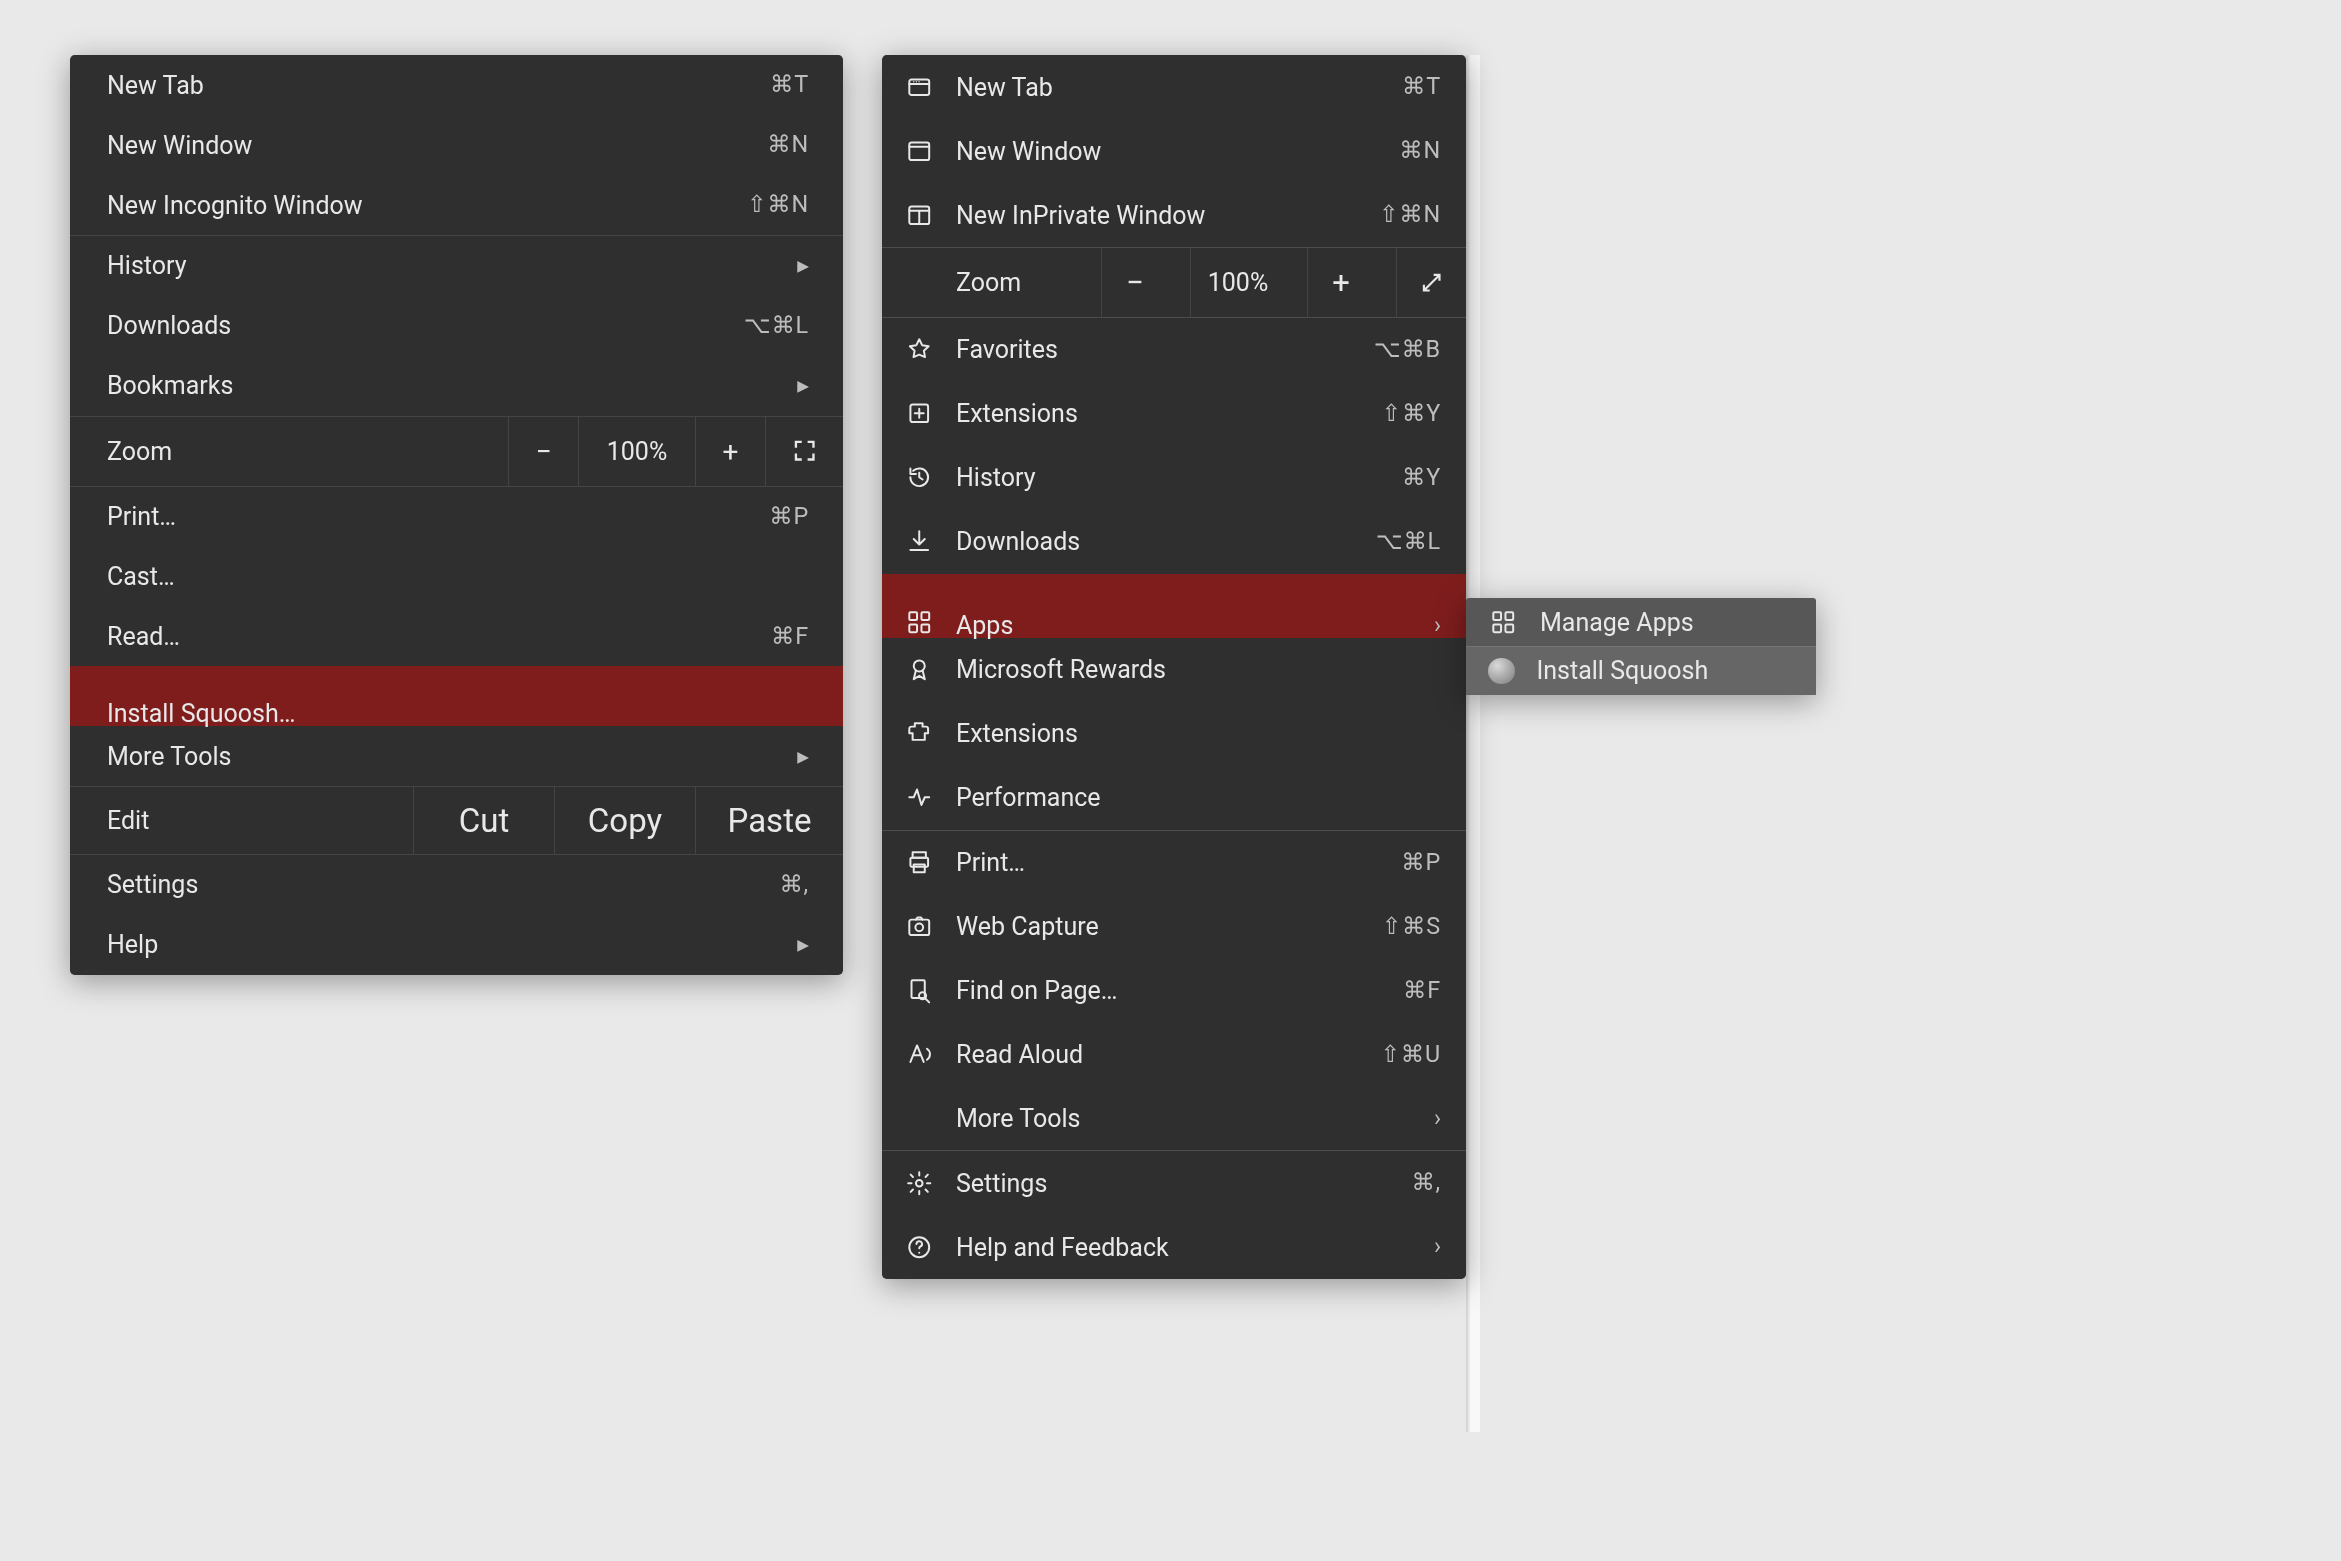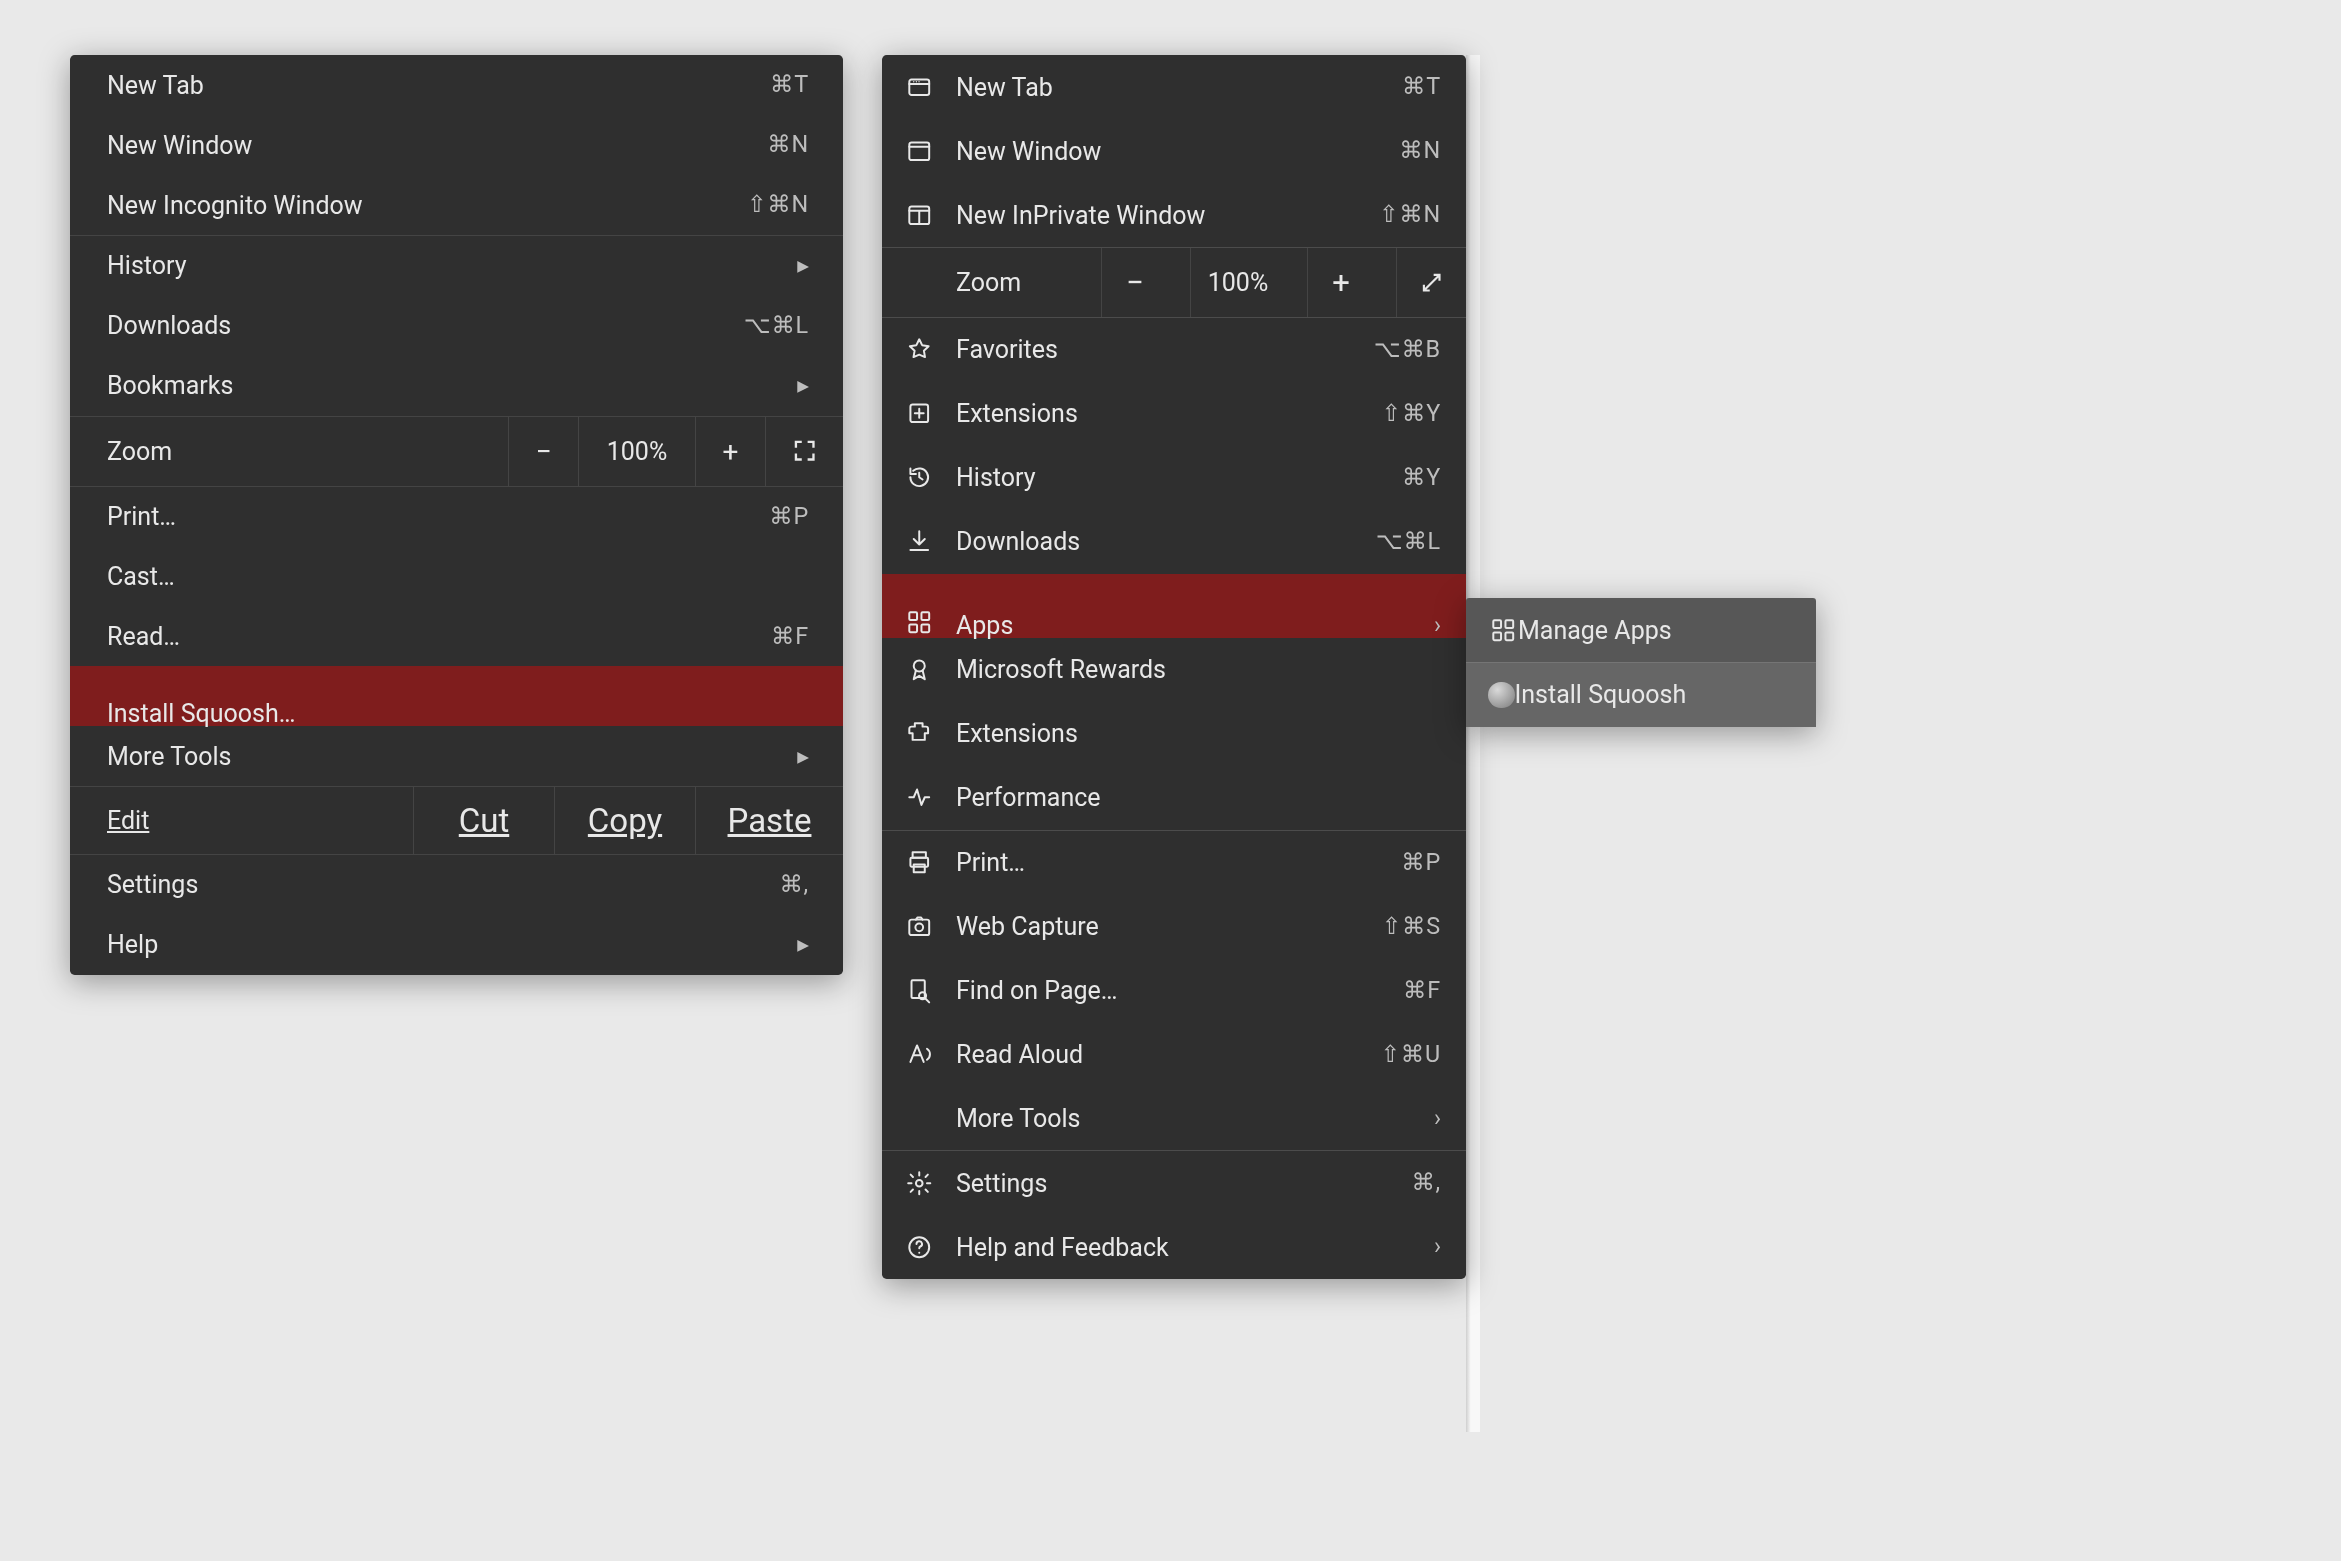--- a/index.html
+++ b/index.html
@@ -23,38 +23,38 @@
   .row .chev{color:#bdbdbd;font-size:23.4px;margin-left:auto;}
   .row.hover{background:#7f1d1d;align-items:flex-end;}
   .row.hover2{background:#666666;}
   .row.tall{height:64px;}
 
   
   .menu.chrome .row{padding-left:37px;padding-right:34px;}
 
   
   .menu.edge .row{gap:22px;padding-left:22px;padding-right:25px;}
-  .menu.sub .row{padding-left:22px;padding-right:25px;height:64px;}
+  .menu.sub .row{gap:22px;padding-left:22px;padding-right:25px;height:48px;}
   .ico{width:30px;height:30px;display:flex;align-items:center;justify-content:center;flex:0 0 30px;}
   .ico svg{width:26.5px;height:26.5px;stroke:#e8e8e8;stroke-width:1.8;fill:none;stroke-linecap:round;stroke-linejoin:round;}
   .ico.app{border-radius:50%;background:radial-gradient(circle at 35% 30%,#d9d9d9,#7a7a7a);width:26.5px;height:26.5px;flex:0 0 26.5px;}
 
   
   .zoomrow{display:flex;align-items:center;height:69px;}
   .menu.chrome .zoomrow{padding-left:37px;}
   .zoomrow .zlabel{flex:1;font-size:25px;}
   .zoomctl{display:flex;align-items:center;height:100%;}
   .zbtn{width:70px;height:100%;display:flex;align-items:center;justify-content:center;border-left:0.8px solid rgba(255,255,255,.10);font-size:28px;color:#e8e8e8;}
   .zval{width:117px;height:100%;display:flex;align-items:center;justify-content:center;border-left:0.8px solid rgba(255,255,255,.10);font-size:25px;}
   .zfs{width:78px;height:100%;display:flex;align-items:center;justify-content:center;border-left:0.8px solid rgba(255,255,255,.10);}
   .zfs svg{width:23.4px;height:23.4px;stroke:#e8e8e8;stroke-width:2.4;fill:none;}
 
   
   .editrow{display:flex;align-items:stretch;height:67px;}
-  .menu.chrome .editrow{padding-left:37px;text-decoration:underline;}
+  .menu.chrome .editrow{padding-left:37px;}
   .editrow .elabel{flex:1;display:flex;align-items:center;font-size:25px;}
   .ebtn{border-left:0.8px solid rgba(255,255,255,.10);display:flex;align-items:center;justify-content:center;font-size:33px;}
   .ebtn.cut{width:141px;}
   .ebtn.copy{width:141px;}
   .ebtn.paste{width:148px;}
 
   
   .ezoom{display:flex;align-items:center;height:69px;padding-left:22px;gap:22px;}
   .ezoom .ico{visibility:hidden;}
   .ezoom .zlabel{flex:0 0 auto;font-size:25px;margin-right:auto;}

